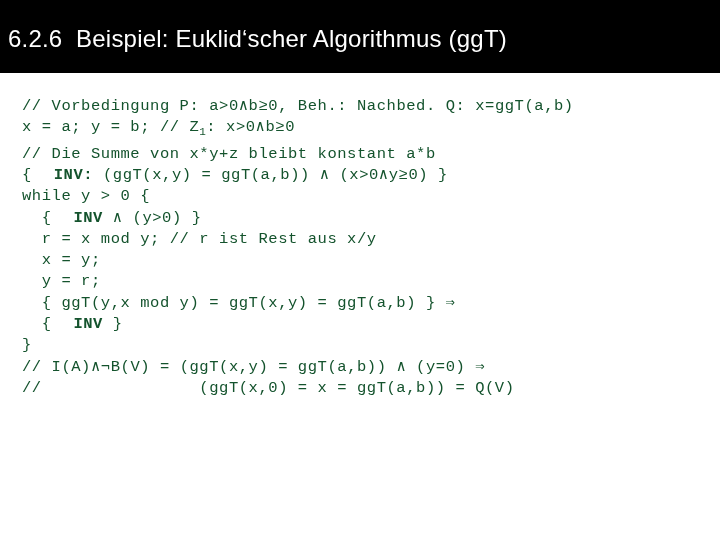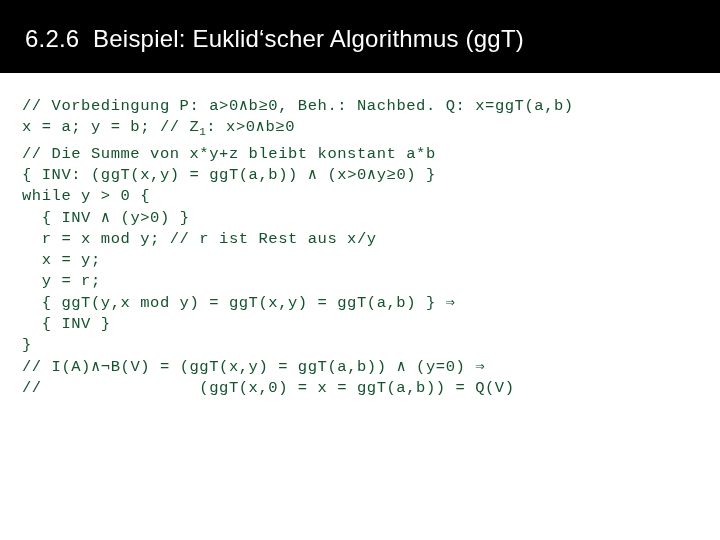--- a/index.html
+++ b/index.html
@@ -22,21 +22,21 @@
   #title-bar {
     position: absolute;
     left: 0;
     top: 0;
     width: 720px;
     height: 73px;
     background: #000000;
   }
   #slide-title {
     position: absolute;
-    left: 25px;
+    left: 8px;
     top: 24px;
     color: #ffffff;
     font-family: "Liberation Sans", sans-serif;
     font-size: 24px;
     line-height: 29px;
     letter-spacing: 0.2px;
     white-space: pre;
   }
   #code-block {
     position: absolute;
@@ -48,21 +48,22 @@
     font-size: 15.5px;
     line-height: 21.3px;
     white-space: pre;
     letter-spacing: 0.55px;
   }
   .code-line {
     white-space: pre;
     min-height: 21.3px;
   }
   .code-line b {
-    font-weight: normal;
+    font-weight: bold;
+    margin-left: 12px;
   }
   .sub {
     font-size: 11px;
     vertical-align: sub;
     letter-spacing: 0.4px;
   }
 </style>
 </head>
 <body>
 

